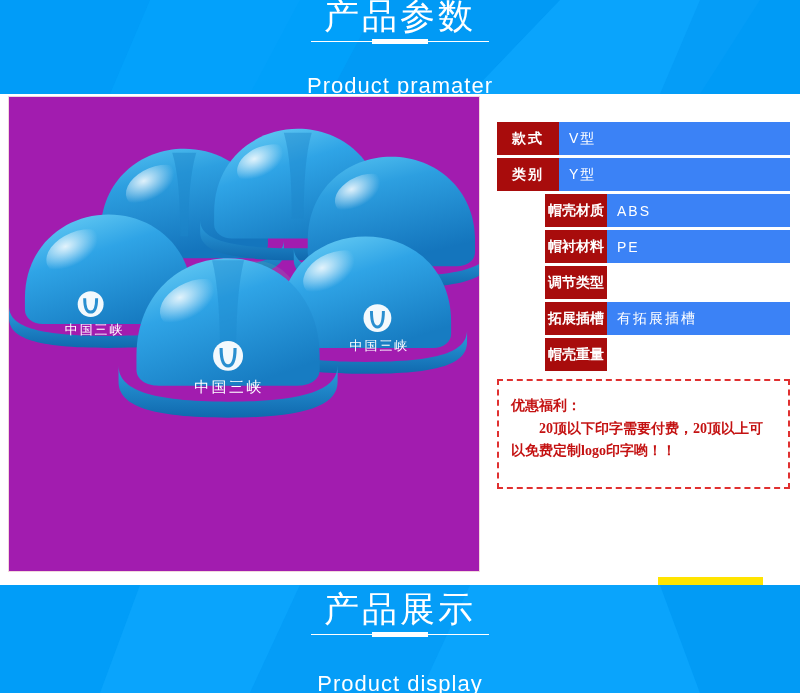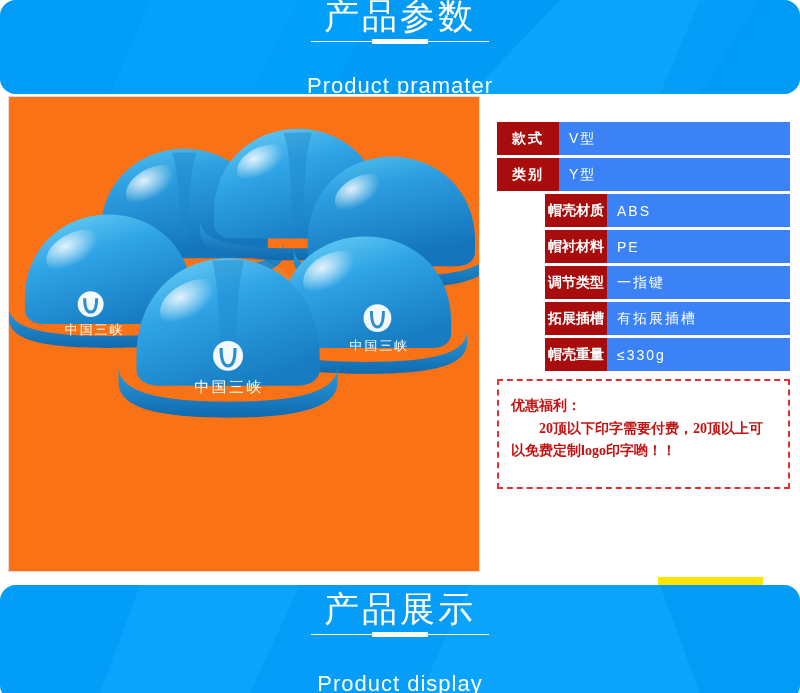--- a/index.html
+++ b/index.html
@@ -15,21 +15,20 @@
     position: relative;
   }
 
   
   .banner {
     position: absolute;
     left: 0;
     width: 800px;
     background: #00a0fa;
     overflow: hidden;
-    border-radius: 16px;
   }
   .banner .facets {
     position: absolute;
     inset: 0;
     pointer-events: none;
   }
   .banner-inner {
     position: relative;
     height: 100%;
     display: flex;
@@ -92,21 +91,21 @@
     background: #ffffff;
   }
 
   
   #image-panel {
     position: absolute;
     left: 8px;
     top: 2px;
     width: 472px;
     height: 476px;
-    background: #f97316;
+    background: #a21caf;
     border: 1px solid #f2d7dc;
     box-sizing: border-box;
     overflow: hidden;
   }
   #helmet-stage {
     position: absolute;
     left: 0; top: 0;
     width: 100%; height: 100%;
   }
   .watermark {
@@ -316,31 +315,29 @@
       <div class="spec-value">ABS</div>
     </div>
 
     <div class="spec-row">
       <div class="spec-label wide">帽衬材料</div>
       <div class="spec-value">PE</div>
     </div>
 
     <div class="spec-row">
       <div class="spec-label wide">调节类型</div>
-      <div class="spec-value">一指键</div>
     </div>
 
     <div class="spec-row">
       <div class="spec-label wide">拓展插槽</div>
       <div class="spec-value">有拓展插槽</div>
     </div>
 
     <div class="spec-row">
       <div class="spec-label wide">帽壳重量</div>
-      <div class="spec-value">≤330g</div>
     </div>
   </div>
 
   <div id="promo-box">
     <div id="promo-inner">
       <div class="promo-title">优惠福利：</div>
       <div class="promo-body">20顶以下印字需要付费，20顶以上可以免费定制logo印字哟！！</div>
     </div>
   </div>
 

